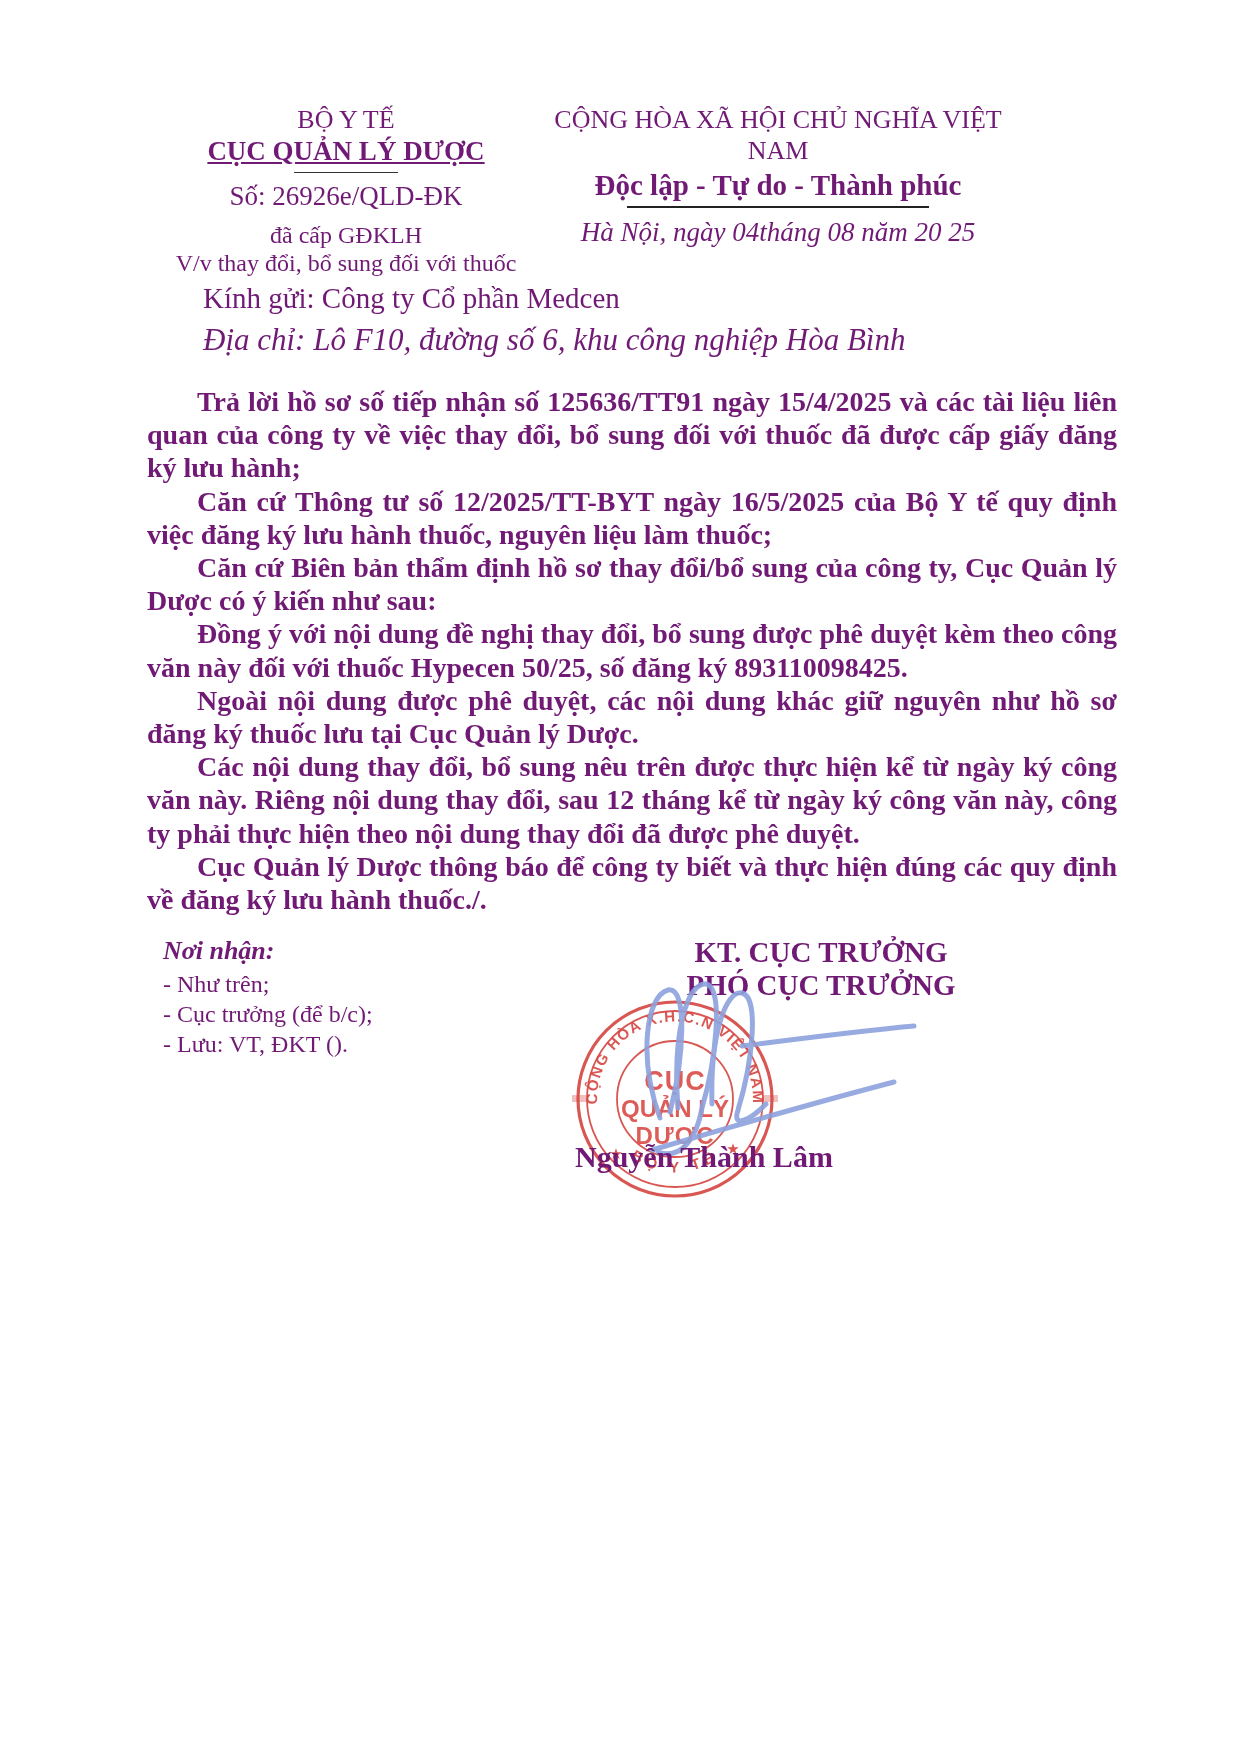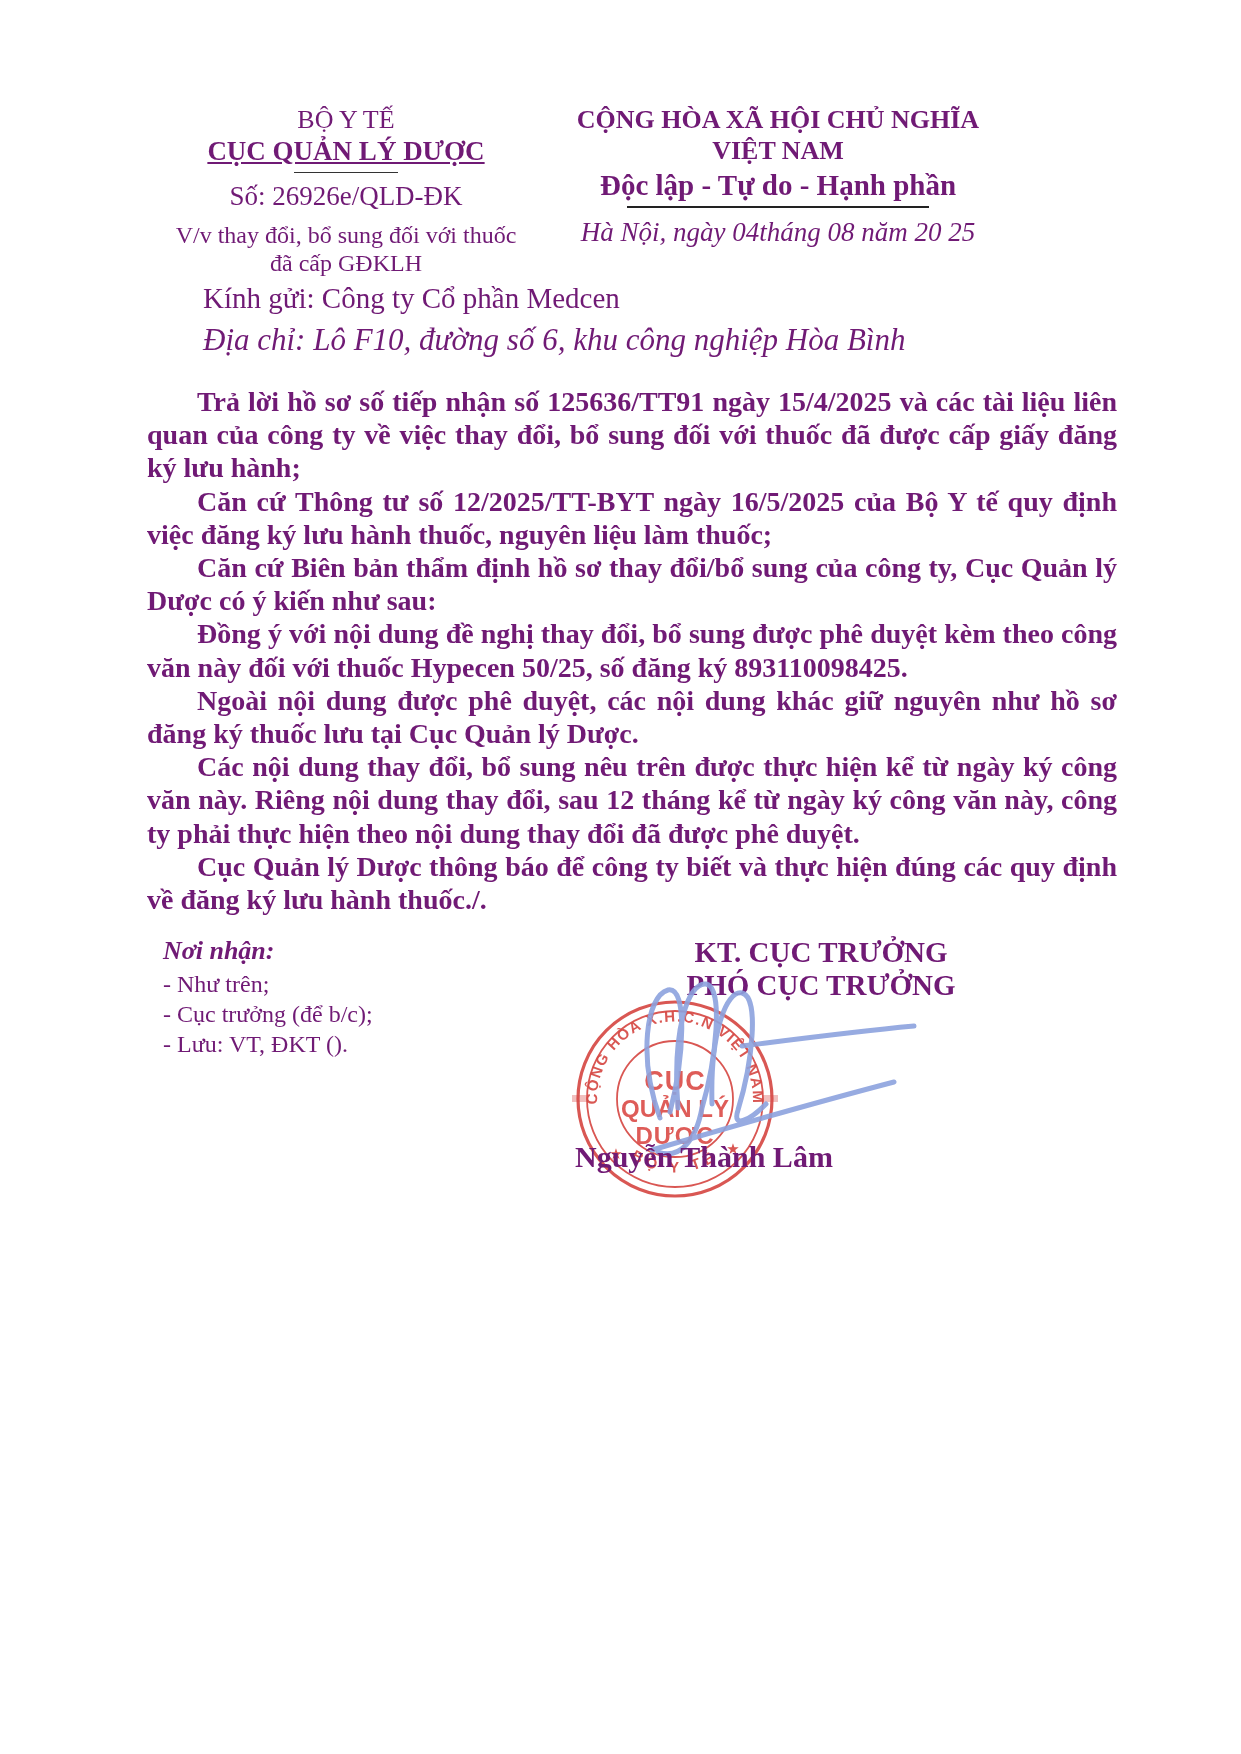--- a/index.html
+++ b/index.html
@@ -19,21 +19,21 @@
   }
   .hdr-left .org-parent{font-size:26px;}
   .hdr-left .org-name{font-size:27px;font-weight:bold;margin-top:0;text-decoration:underline;}
   .rule-small{width:104px;border-top:1.6px solid #333;margin:4px auto 7px auto;height:0;}
   .hdr-left .doc-number{font-size:27px;}
   .hdr-left .subject{font-size:24px;margin-top:9px;line-height:1.18;}
   .hdr-right{
     position:absolute;left:552px;top:104px;width:452px;
     text-align:center;line-height:1.2;
   }
-  .hdr-right .national{font-size:26px;font-weight:bold;}
+  .hdr-right .national{font-size:26px;font-weight:normal;}
   .hdr-right .motto{font-size:29px;font-weight:bold;margin-top:2px;}
   .rule-wide{width:302px;border-top:2px solid #222;margin:3px auto 8px auto;height:0;}
   .hdr-right .place-date{font-size:27px;font-style:italic;}
   
   .recipient{position:absolute;left:203px;top:281px;line-height:1.2;}
   .recipient .to{font-size:29px;}
   .recipient .addr{font-size:31px;font-style:italic;margin-top:5px;}
   
   .content{
     position:absolute;left:147px;top:385px;width:970px;
@@ -59,28 +59,28 @@
 <body>
 
 <div class="page">
 
   <div class="hdr-left">
     <div class="org-parent">BỘ Y TẾ</div>
     <div class="org-name">CỤC QUẢN LÝ DƯỢC</div>
     <div class="rule-small"></div>
     <div class="doc-number">Số: 26926e/QLD-ĐK</div>
     <div class="subject">
+      <div>đã cấp GĐKLH</div>
       <div>V/v thay đổi, bổ sung đối với thuốc</div>
-      <div>đã cấp GĐKLH</div>
     </div>
   </div>
 
   <div class="hdr-right">
     <div class="national">CỘNG HÒA XÃ HỘI CHỦ NGHĨA VIỆT NAM</div>
-    <div class="motto">Độc lập - Tự do - Hạnh phần</div>
+    <div class="motto">Độc lập - Tự do - Thành phúc</div>
     <div class="rule-wide"></div>
     <div class="place-date">Hà Nội, ngày 04tháng 08 năm 20 25</div>
   </div>
 
   <div class="recipient">
     <div class="to">Kính gửi: Công ty Cổ phần Medcen</div>
     <div class="addr">Địa chỉ: Lô F10, đường số 6, khu công nghiệp Hòa Bình</div>
   </div>
 
   <div class="content">

